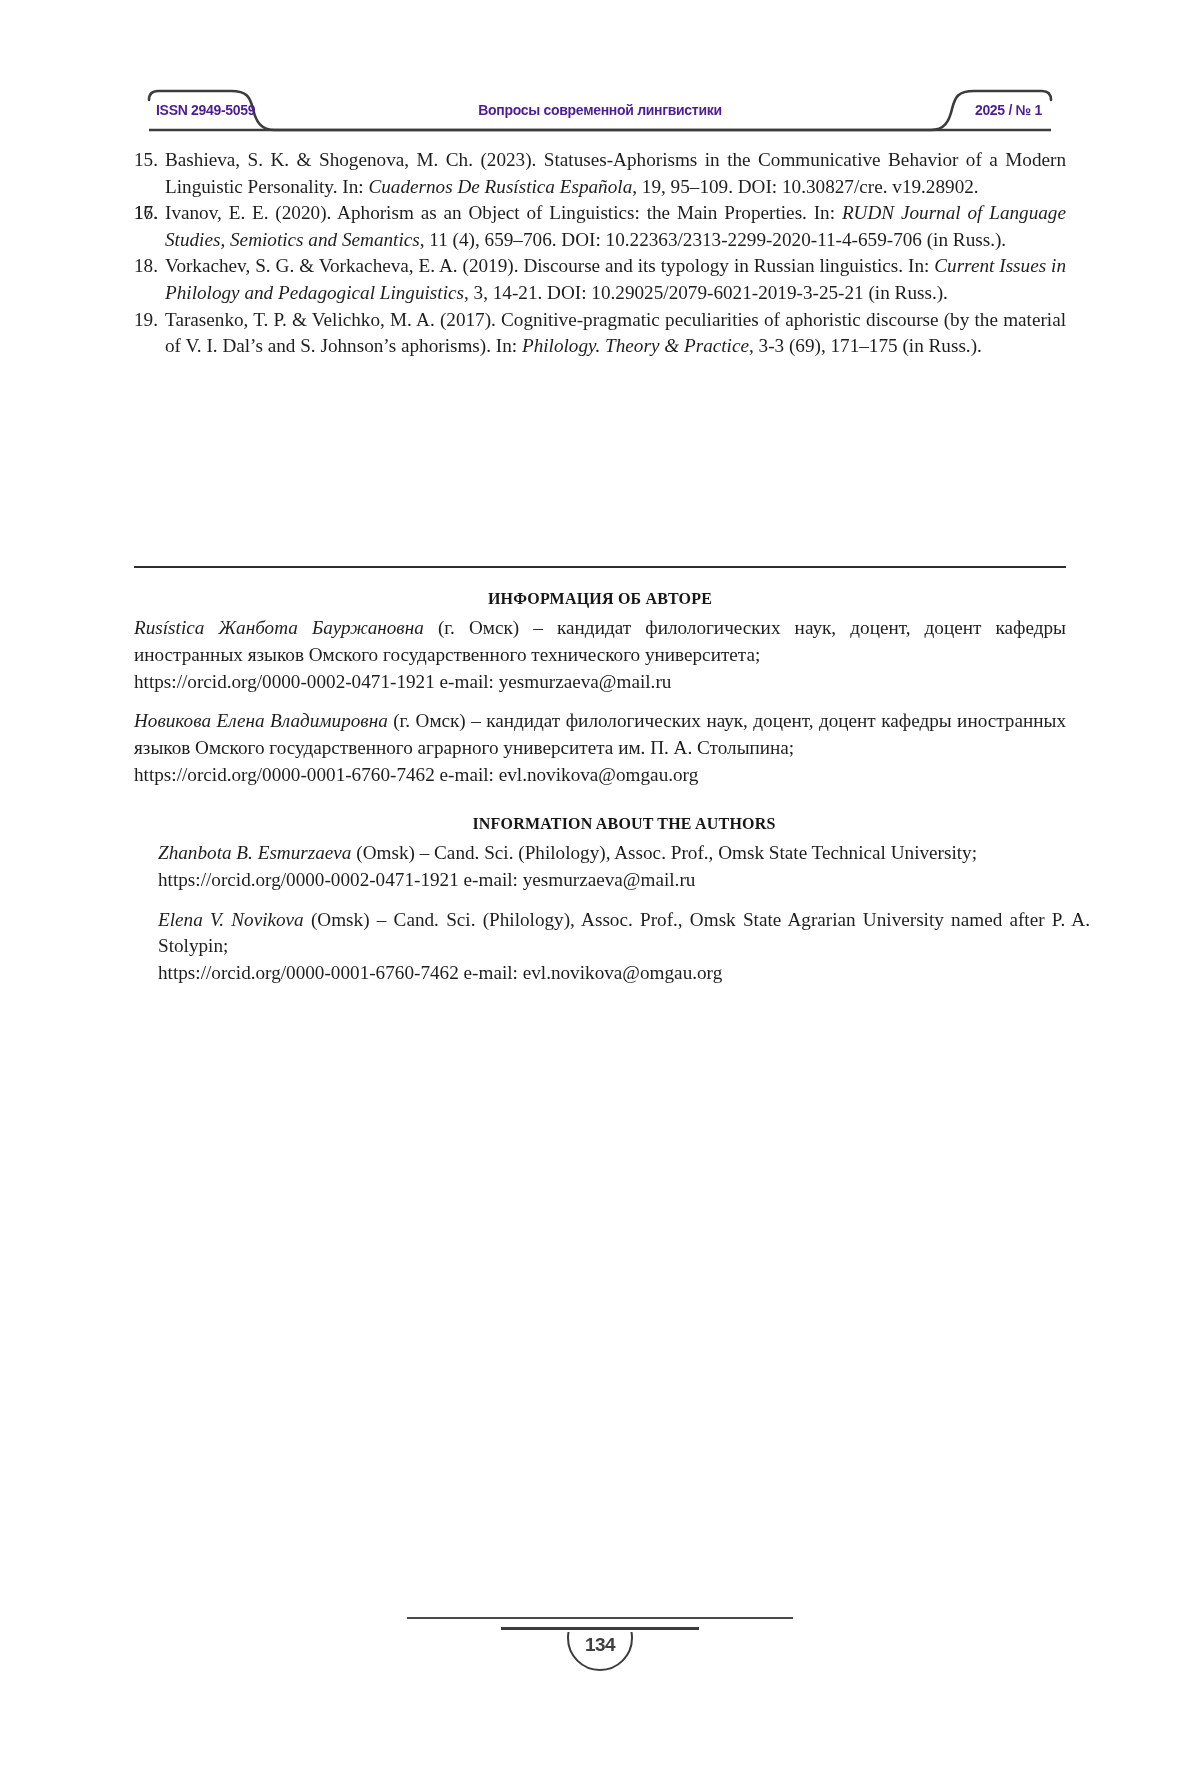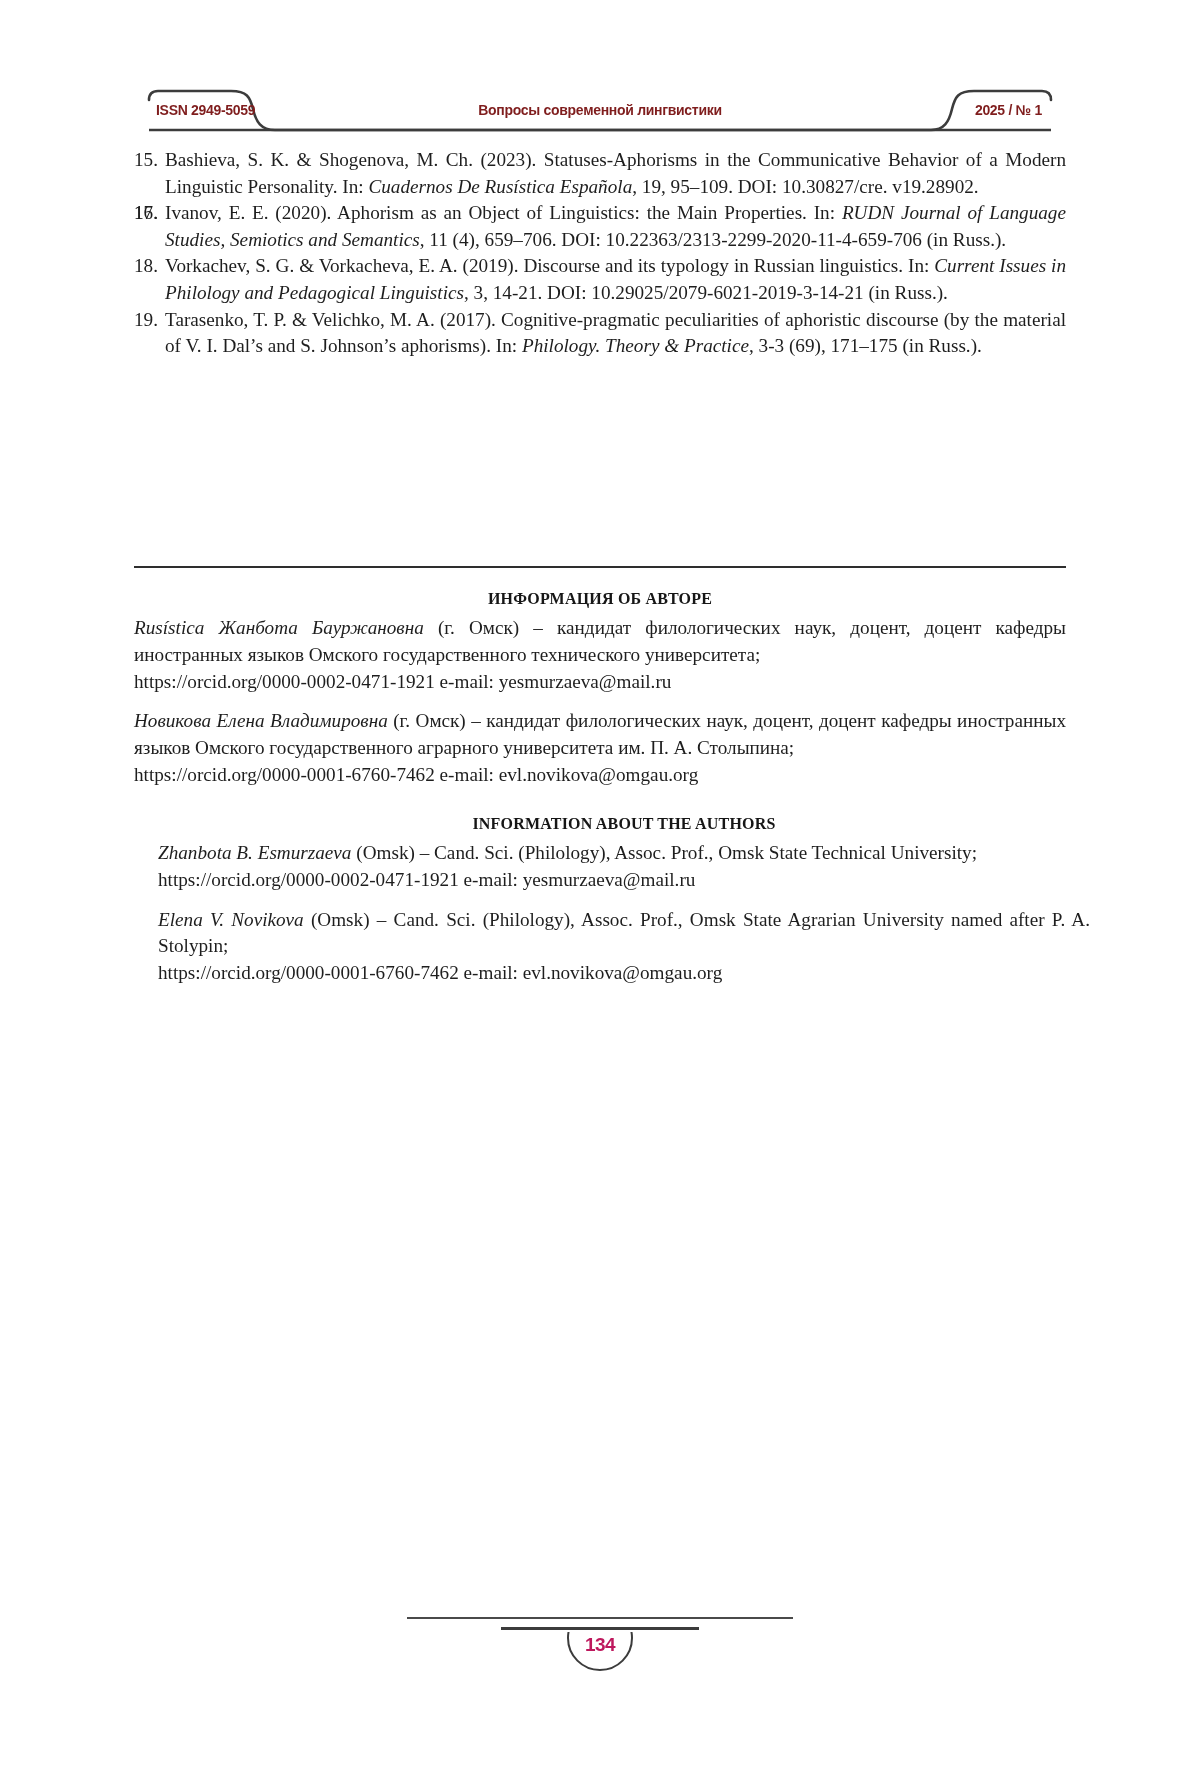--- a/index.html
+++ b/index.html
@@ -12,21 +12,21 @@
     -webkit-font-smoothing: antialiased;
   }
 
   
   .runhead { position: absolute; left: 134px; top: 88px; width: 932px; height: 46px; }
   .runhead svg { position: absolute; left: 0; top: 0; width: 100%; height: 100%; }
   .runhead .htext {
     position: absolute; top: 14px;
     font-family: "Liberation Sans", sans-serif;
     font-size: 14px; font-weight: 700; letter-spacing: -0.3px;
-    color: #7f1d1d; white-space: nowrap;
+    color: #4c1d95; white-space: nowrap;
   }
   .htext.issn  { left: 22px; }
   .htext.title { left: 0; width: 100%; text-align: center; }
   .htext.issue { right: 24px; margin-left: 36px; }
 
   
   .refs { position: absolute; left: 134px; top: 147px; width: 932px; }
   .refs ol { list-style: none; }
   .refs li {
     position: relative; padding-left: 31px;
@@ -58,21 +58,21 @@
   .f-line2 { width: 198px; margin: 8px auto 0; border-top: 3px solid #3c3c3c; }
   .f-badge { position: relative; width: 66px; height: 42px; margin: 0 auto; }
   .f-circle {
     position: absolute; left: 0; top: -25px; width: 66px; height: 66px;
     border: 2.5px solid #3c3c3c; border-radius: 50%;
     clip-path: inset(27px 0 0 0);
   }
   .f-num {
     position: absolute; left: 0; top: 4px; width: 100%; text-align: center;
     font-family: "Liberation Sans", sans-serif;
-    font-size: 19px; font-weight: 700; letter-spacing: -0.5px; color: #be185d;
+    font-size: 19px; font-weight: 700; letter-spacing: -0.5px; color: #404040;
   }
 </style>
 </head>
 <body>
 
 <div class="runhead">
   <svg viewBox="0 0 932 46" preserveAspectRatio="none">
     <path d="M15,12 Q15,3 24,3 L97,3 C113,3 116,9 119,21 C122,34 127,42 141,42 L797,42 C810,42 815,34 818,21 C821,9 824,3 840,3 L908,3 Q917,3 917,12" fill="none" stroke="#3c3c3c" stroke-width="2.6" stroke-linecap="round"></path>
     <path d="M15,42 L917,42" fill="none" stroke="#3c3c3c" stroke-width="2.6"></path>
   </svg>
@@ -89,21 +89,21 @@
   </li>
       <li>
     <span class="ref-num">16.</span>
   </li>
       <li>
     <span class="ref-num">17.</span>
     <span class="ref-body"><span>Ivanov, E. E. (2020). Aphorism as an Object of Linguistics: the Main Properties. In: </span><i>RUDN Journal of Language Studies, Semiotics and Semantics</i><span>, 11 (4), 659–706. DOI: 10.22363/2313-2299-2020-11-4-659-706 (in Russ.).</span></span>
   </li>
       <li>
     <span class="ref-num">18.</span>
-    <span class="ref-body"><span>Vorkachev, S. G. &amp; Vorkacheva, E. A. (2019). Discourse and its typology in Russian linguistics. In: </span><i>Current Issues in Philology and Pedagogical Linguistics</i><span>, 3, 14-21. DOI: 10.29025/2079-6021-2019-3-14-21 (in Russ.).</span></span>
+    <span class="ref-body"><span>Vorkachev, S. G. &amp; Vorkacheva, E. A. (2019). Discourse and its typology in Russian linguistics. In: </span><i>Current Issues in Philology and Pedagogical Linguistics</i><span>, 3, 14-21. DOI: 10.29025/2079-6021-2019-3-25-21 (in Russ.).</span></span>
   </li>
       <li>
     <span class="ref-num">19.</span>
     <span class="ref-body"><span>Tarasenko, T. P. &amp; Velichko, M. A. (2017). Cognitive-pragmatic peculiarities of aphoristic discourse (by the material of V. I. Dal’s and S. Johnson’s aphorisms). In: </span><i>Philology. Theory &amp; Practice</i><span>, 3-3 (69), 171–175 (in Russ.).</span></span>
   </li>
     </ol>
 </div>
 
 <div class="sep-rule"></div>
 

